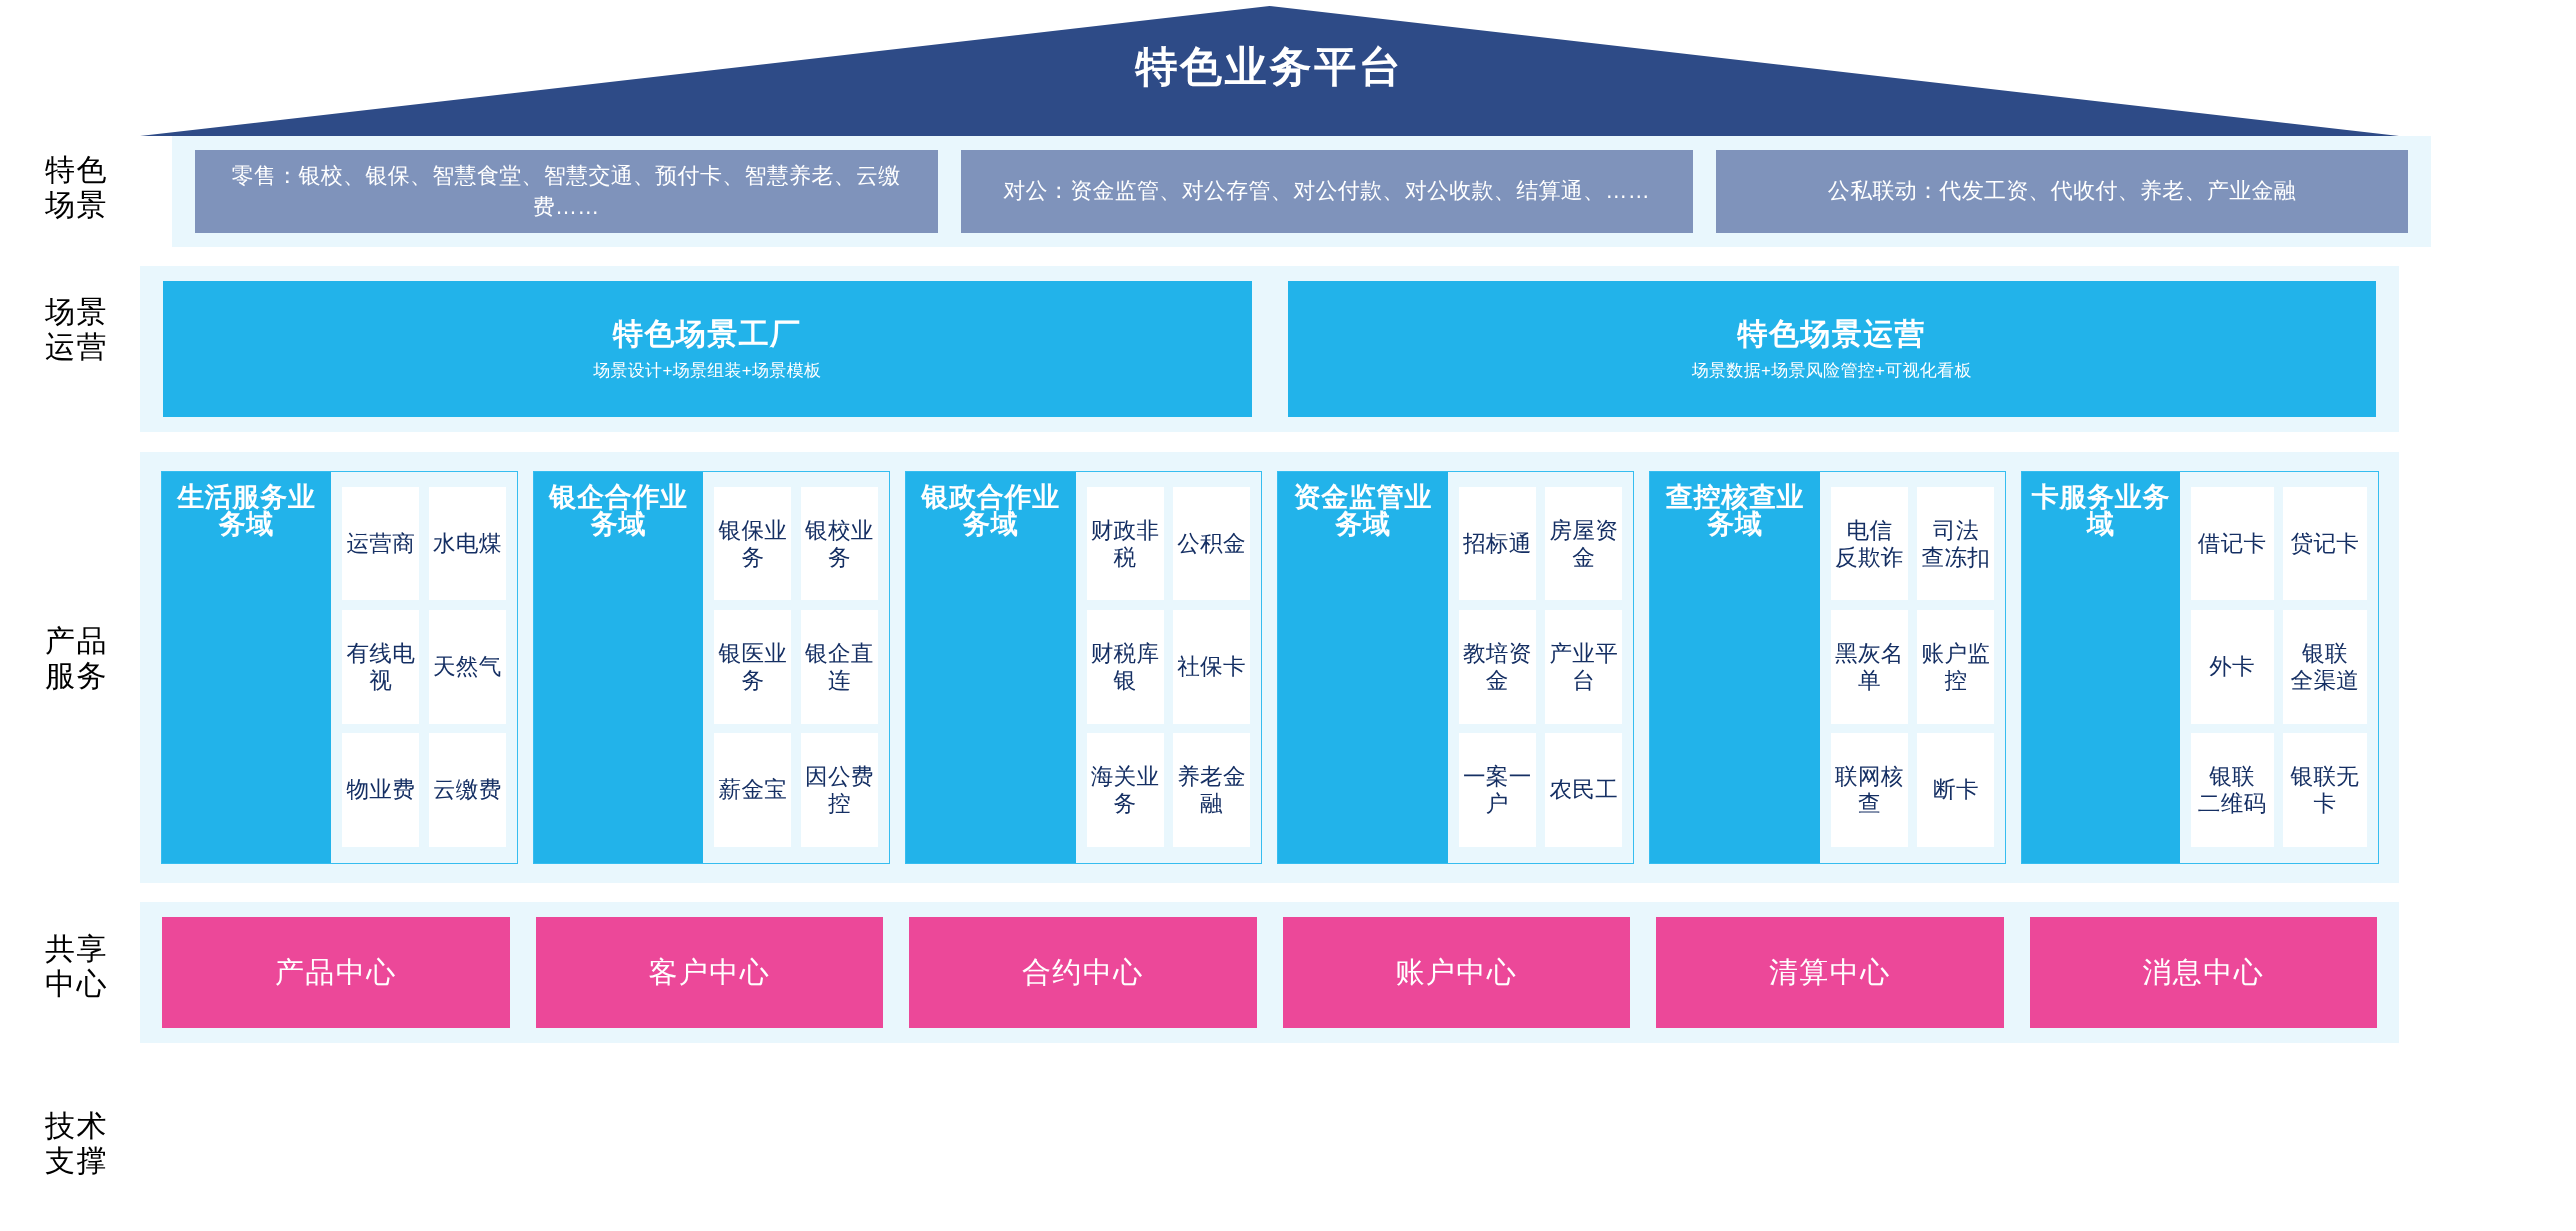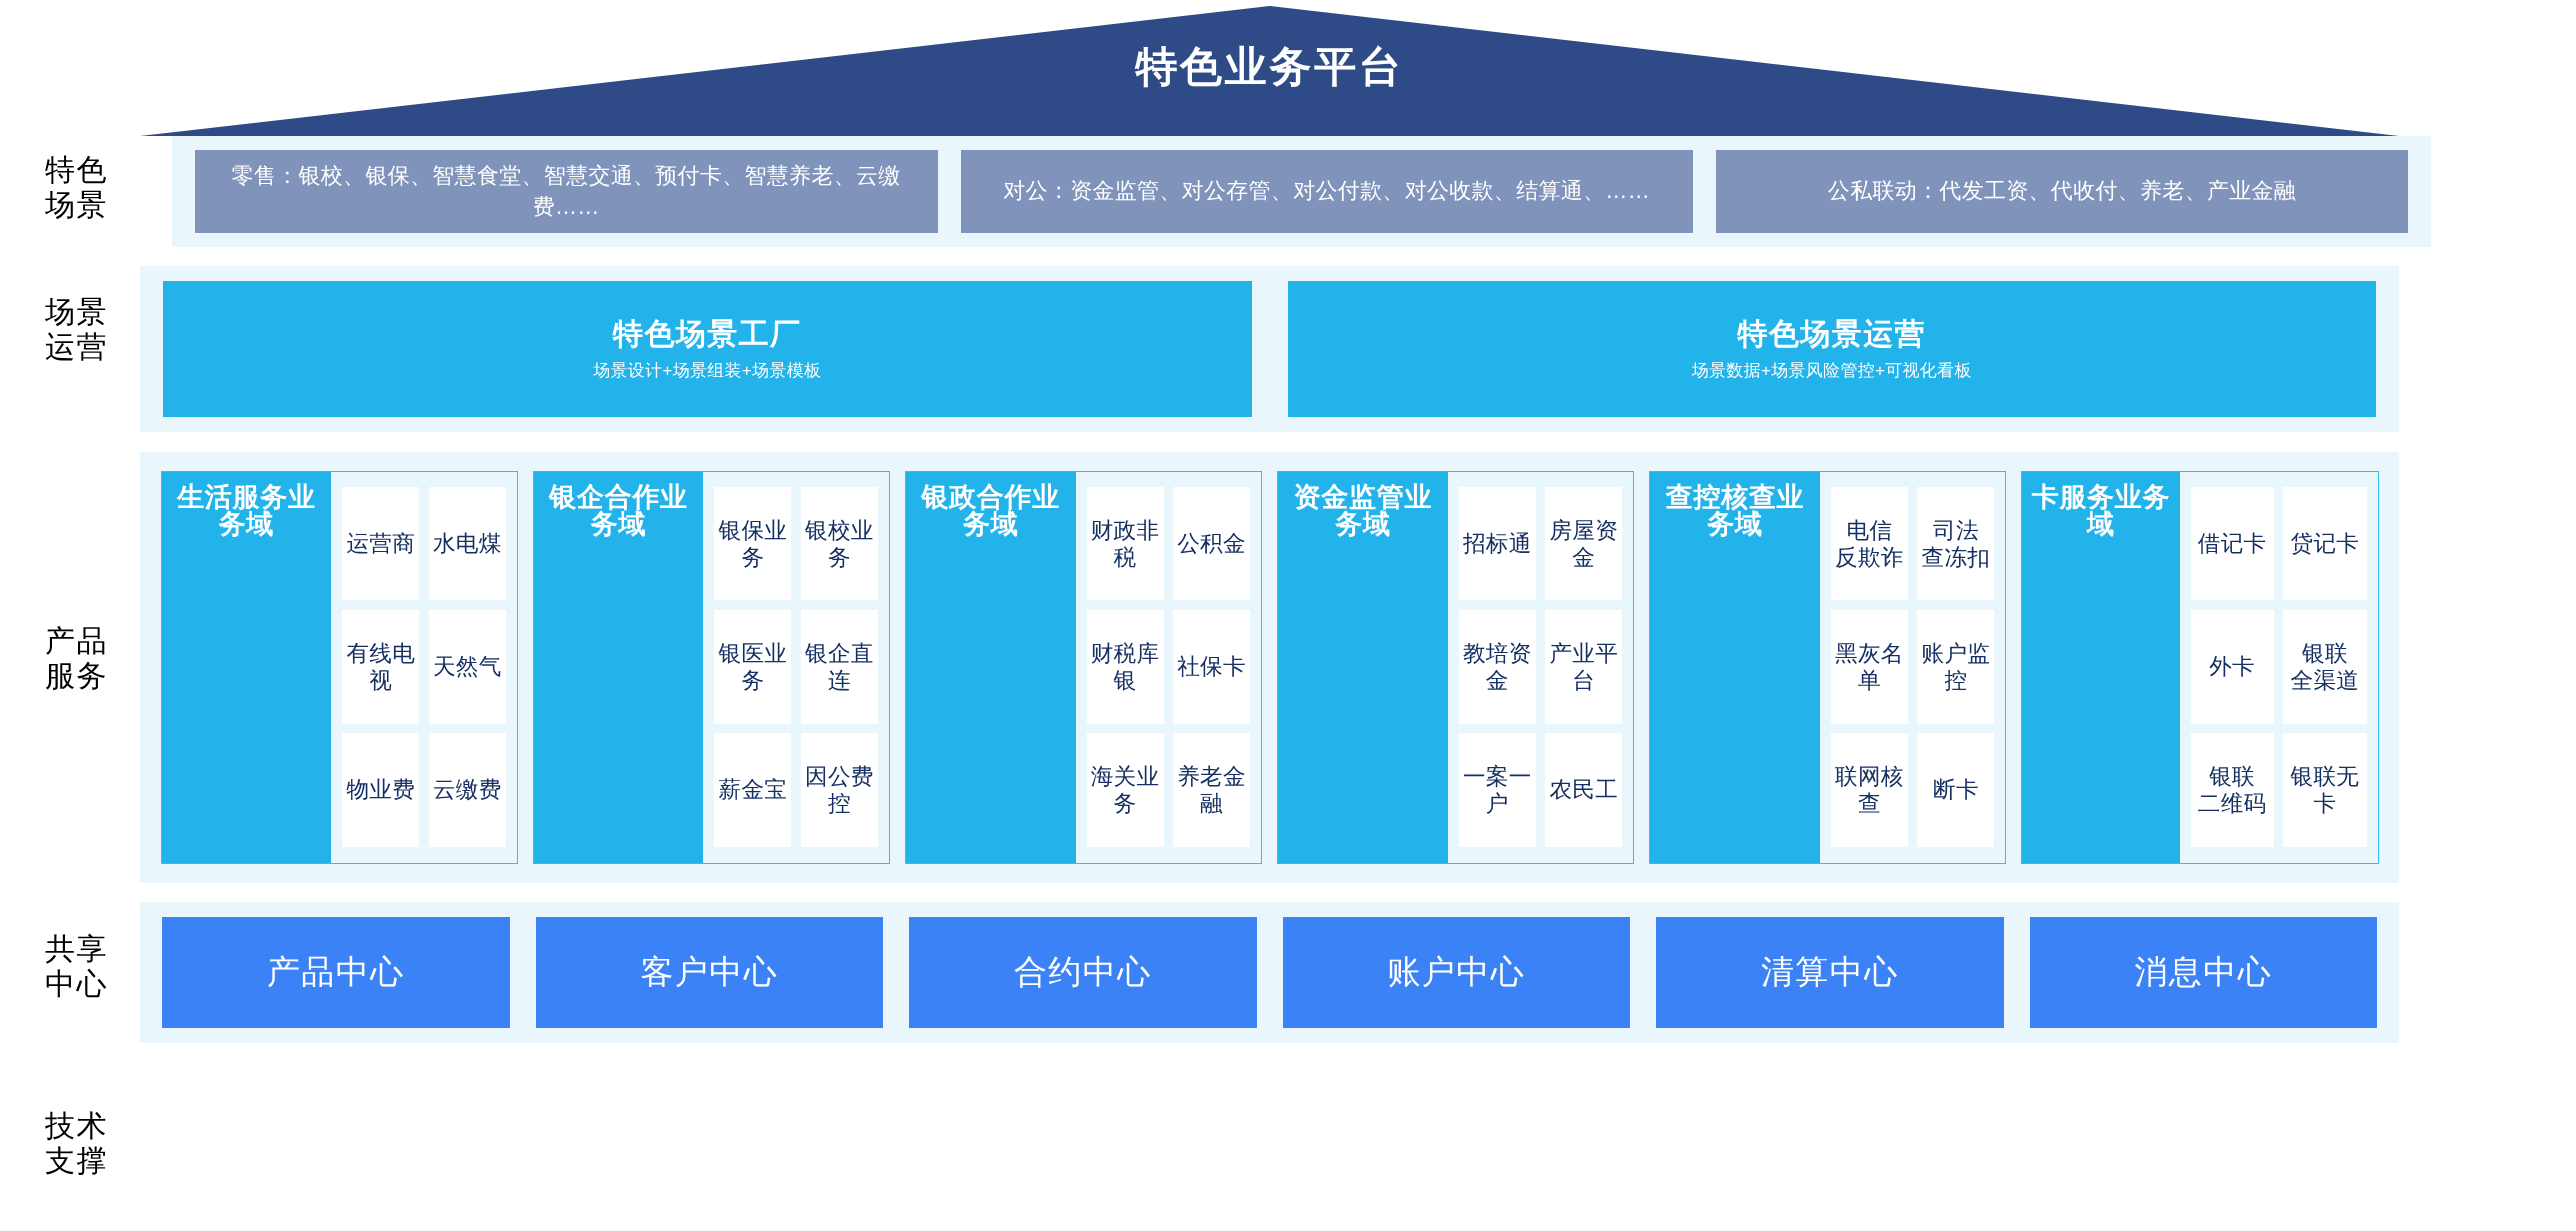--- a/index.html
+++ b/index.html
@@ -133,24 +133,24 @@
   }
 
   
   #band-shared { top: 902px; height: 141px; }
   .shared-row {
     position:absolute; left:0; top:0; width:100%; height:100%;
     display:flex; align-items:center; padding: 15px 22px; gap: 26px;
   }
   .shared-box {
     flex: 1 1 0; height: 100%;
-    background: #3b82f6;
+    background: #ec4899;
     color: #ffffff;
     display:flex; align-items:center; justify-content:center;
-    font-size: 33px; letter-spacing: 1.4px;
+    font-size: 29px; letter-spacing: 1.4px;
   }
 
   
   #band-tech { top: 1095px; height: 96px; background: transparent; }
   .tech-bar {
     position:absolute; left:0; top:0; width:100%; height:100%;
     background: #7f93bb;
     display:flex; align-items:center; justify-content:center;
     color:#ffffff;
     font-size: 40px; font-weight: bold; letter-spacing: 1.4px;

